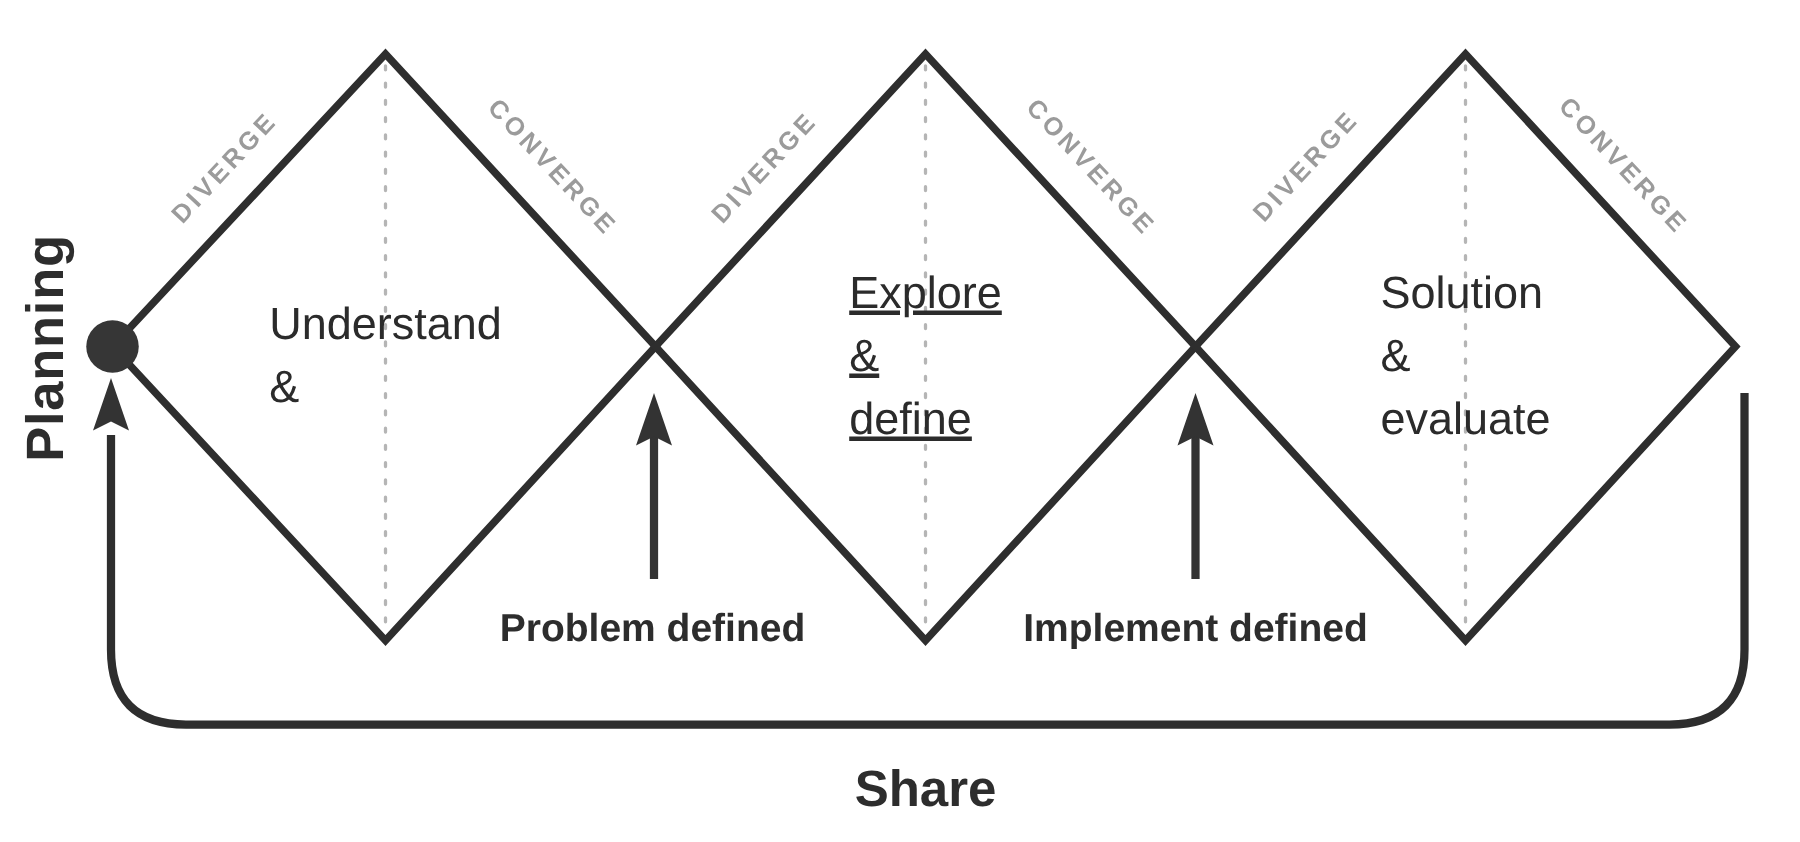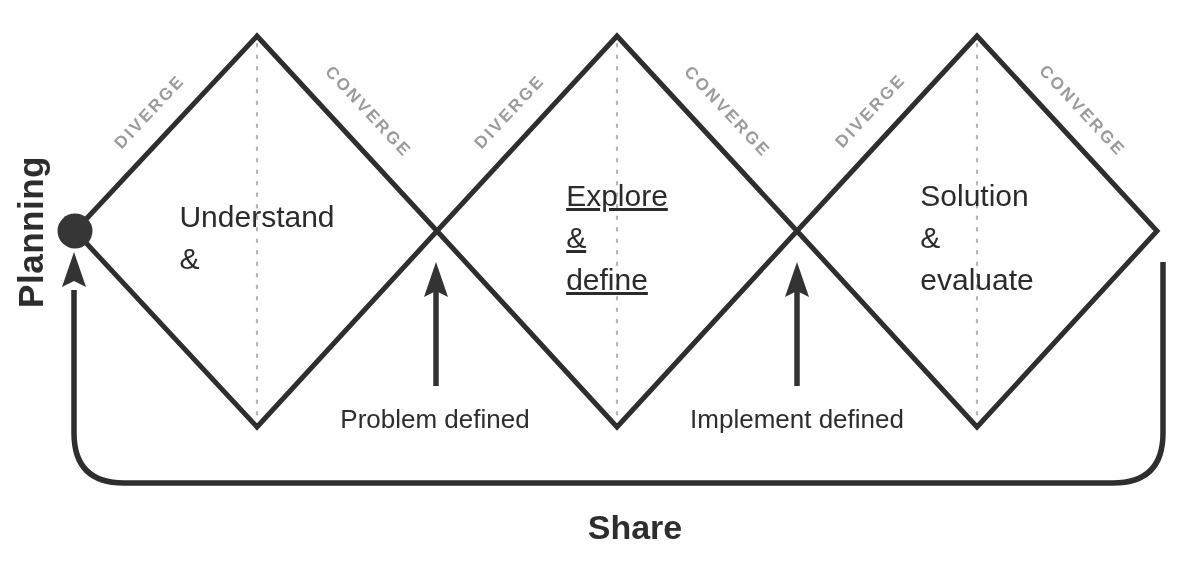--- a/index.html
+++ b/index.html
@@ -53,31 +53,30 @@
     color: #9b9b9b;
   }
   .edge-label.diverge {
     transform: translate(-50%, -50%) rotate(-47deg);
   }
   .edge-label.converge {
     transform: translate(-50%, -50%) rotate(47deg);
   }
   .milestone-label {
     font-size: 26px;
-    font-weight: 400;
+    font-weight: 700;
     color: #2d2d2d;
     top: 419px;
   }
   .share-label {
     left: 617px;
     top: 527px;
     font-size: 34px;
     font-weight: 700;
     color: #2d2d2d;
-    margin-left: 18px;
   }
 </style>
 </head>
 <body>
 
 <div id="stage">
 
   <svg id="lines-svg" viewBox="0 0 1200 561" xmlns="http://www.w3.org/2000/svg">
 
     <line x1="257" y1="44" x2="257" y2="420" stroke="#b5b5b5" stroke-width="2.2" stroke-dasharray="2.5 9" stroke-linecap="round"></line>

